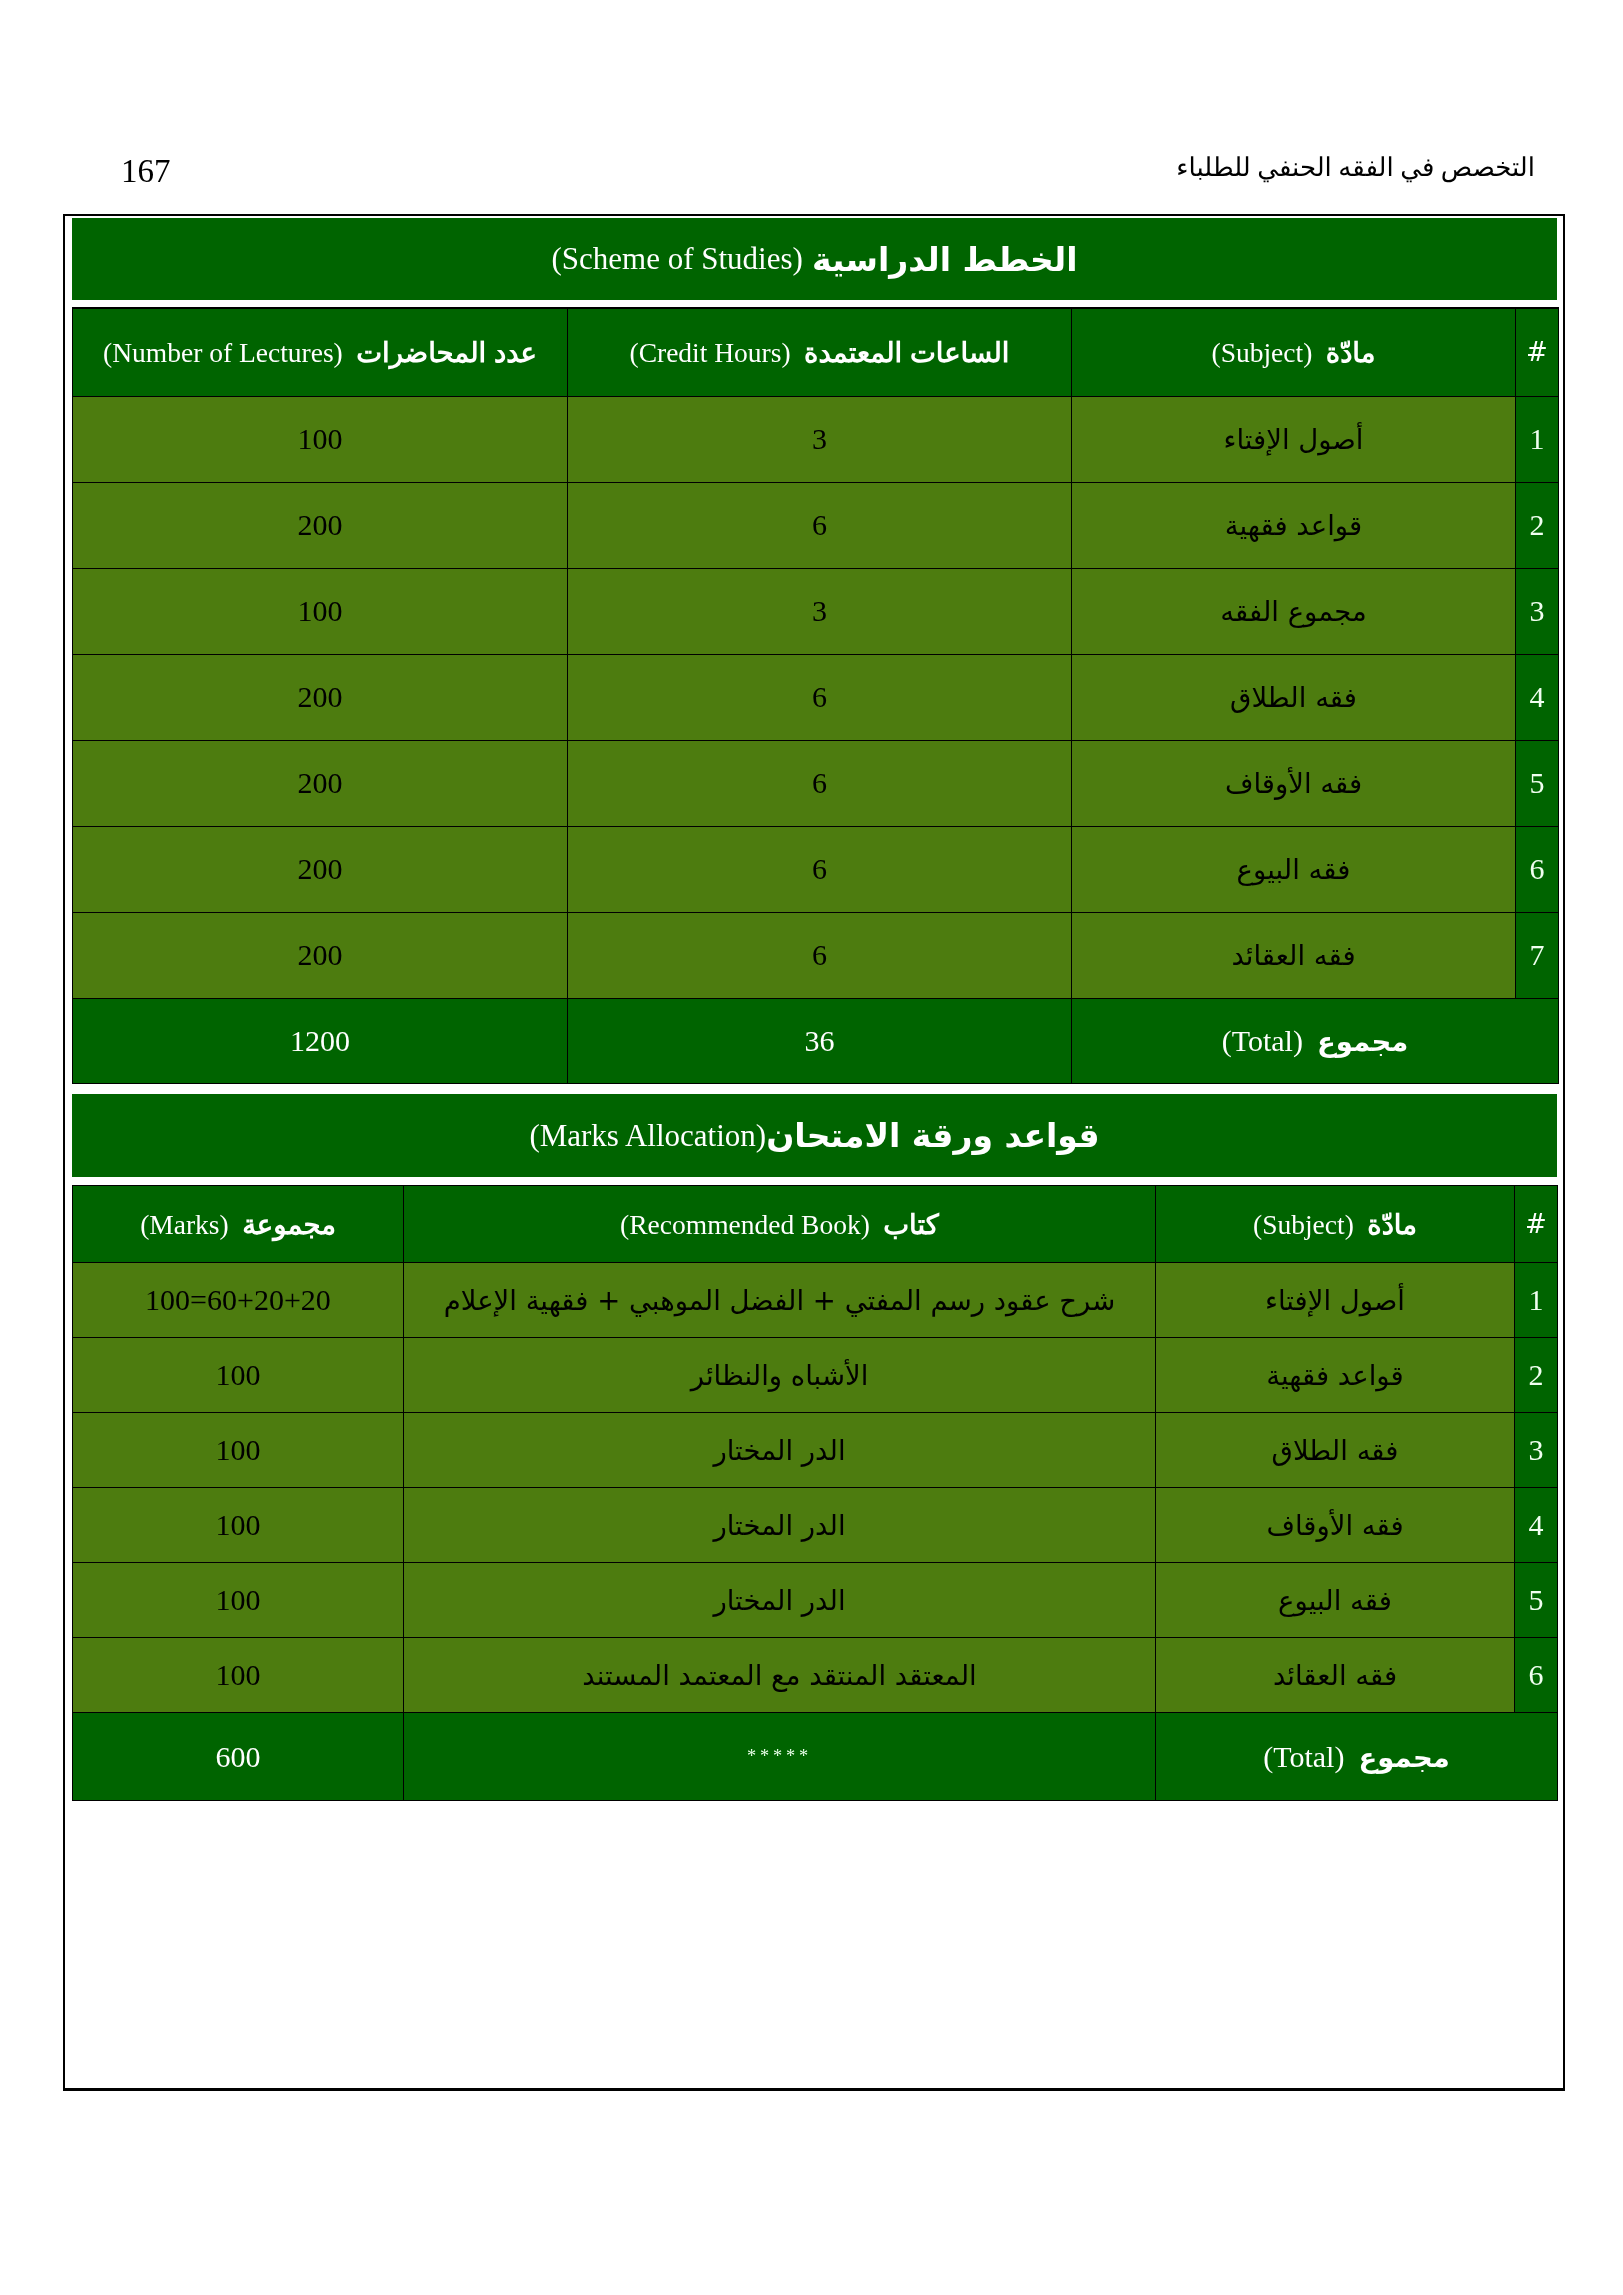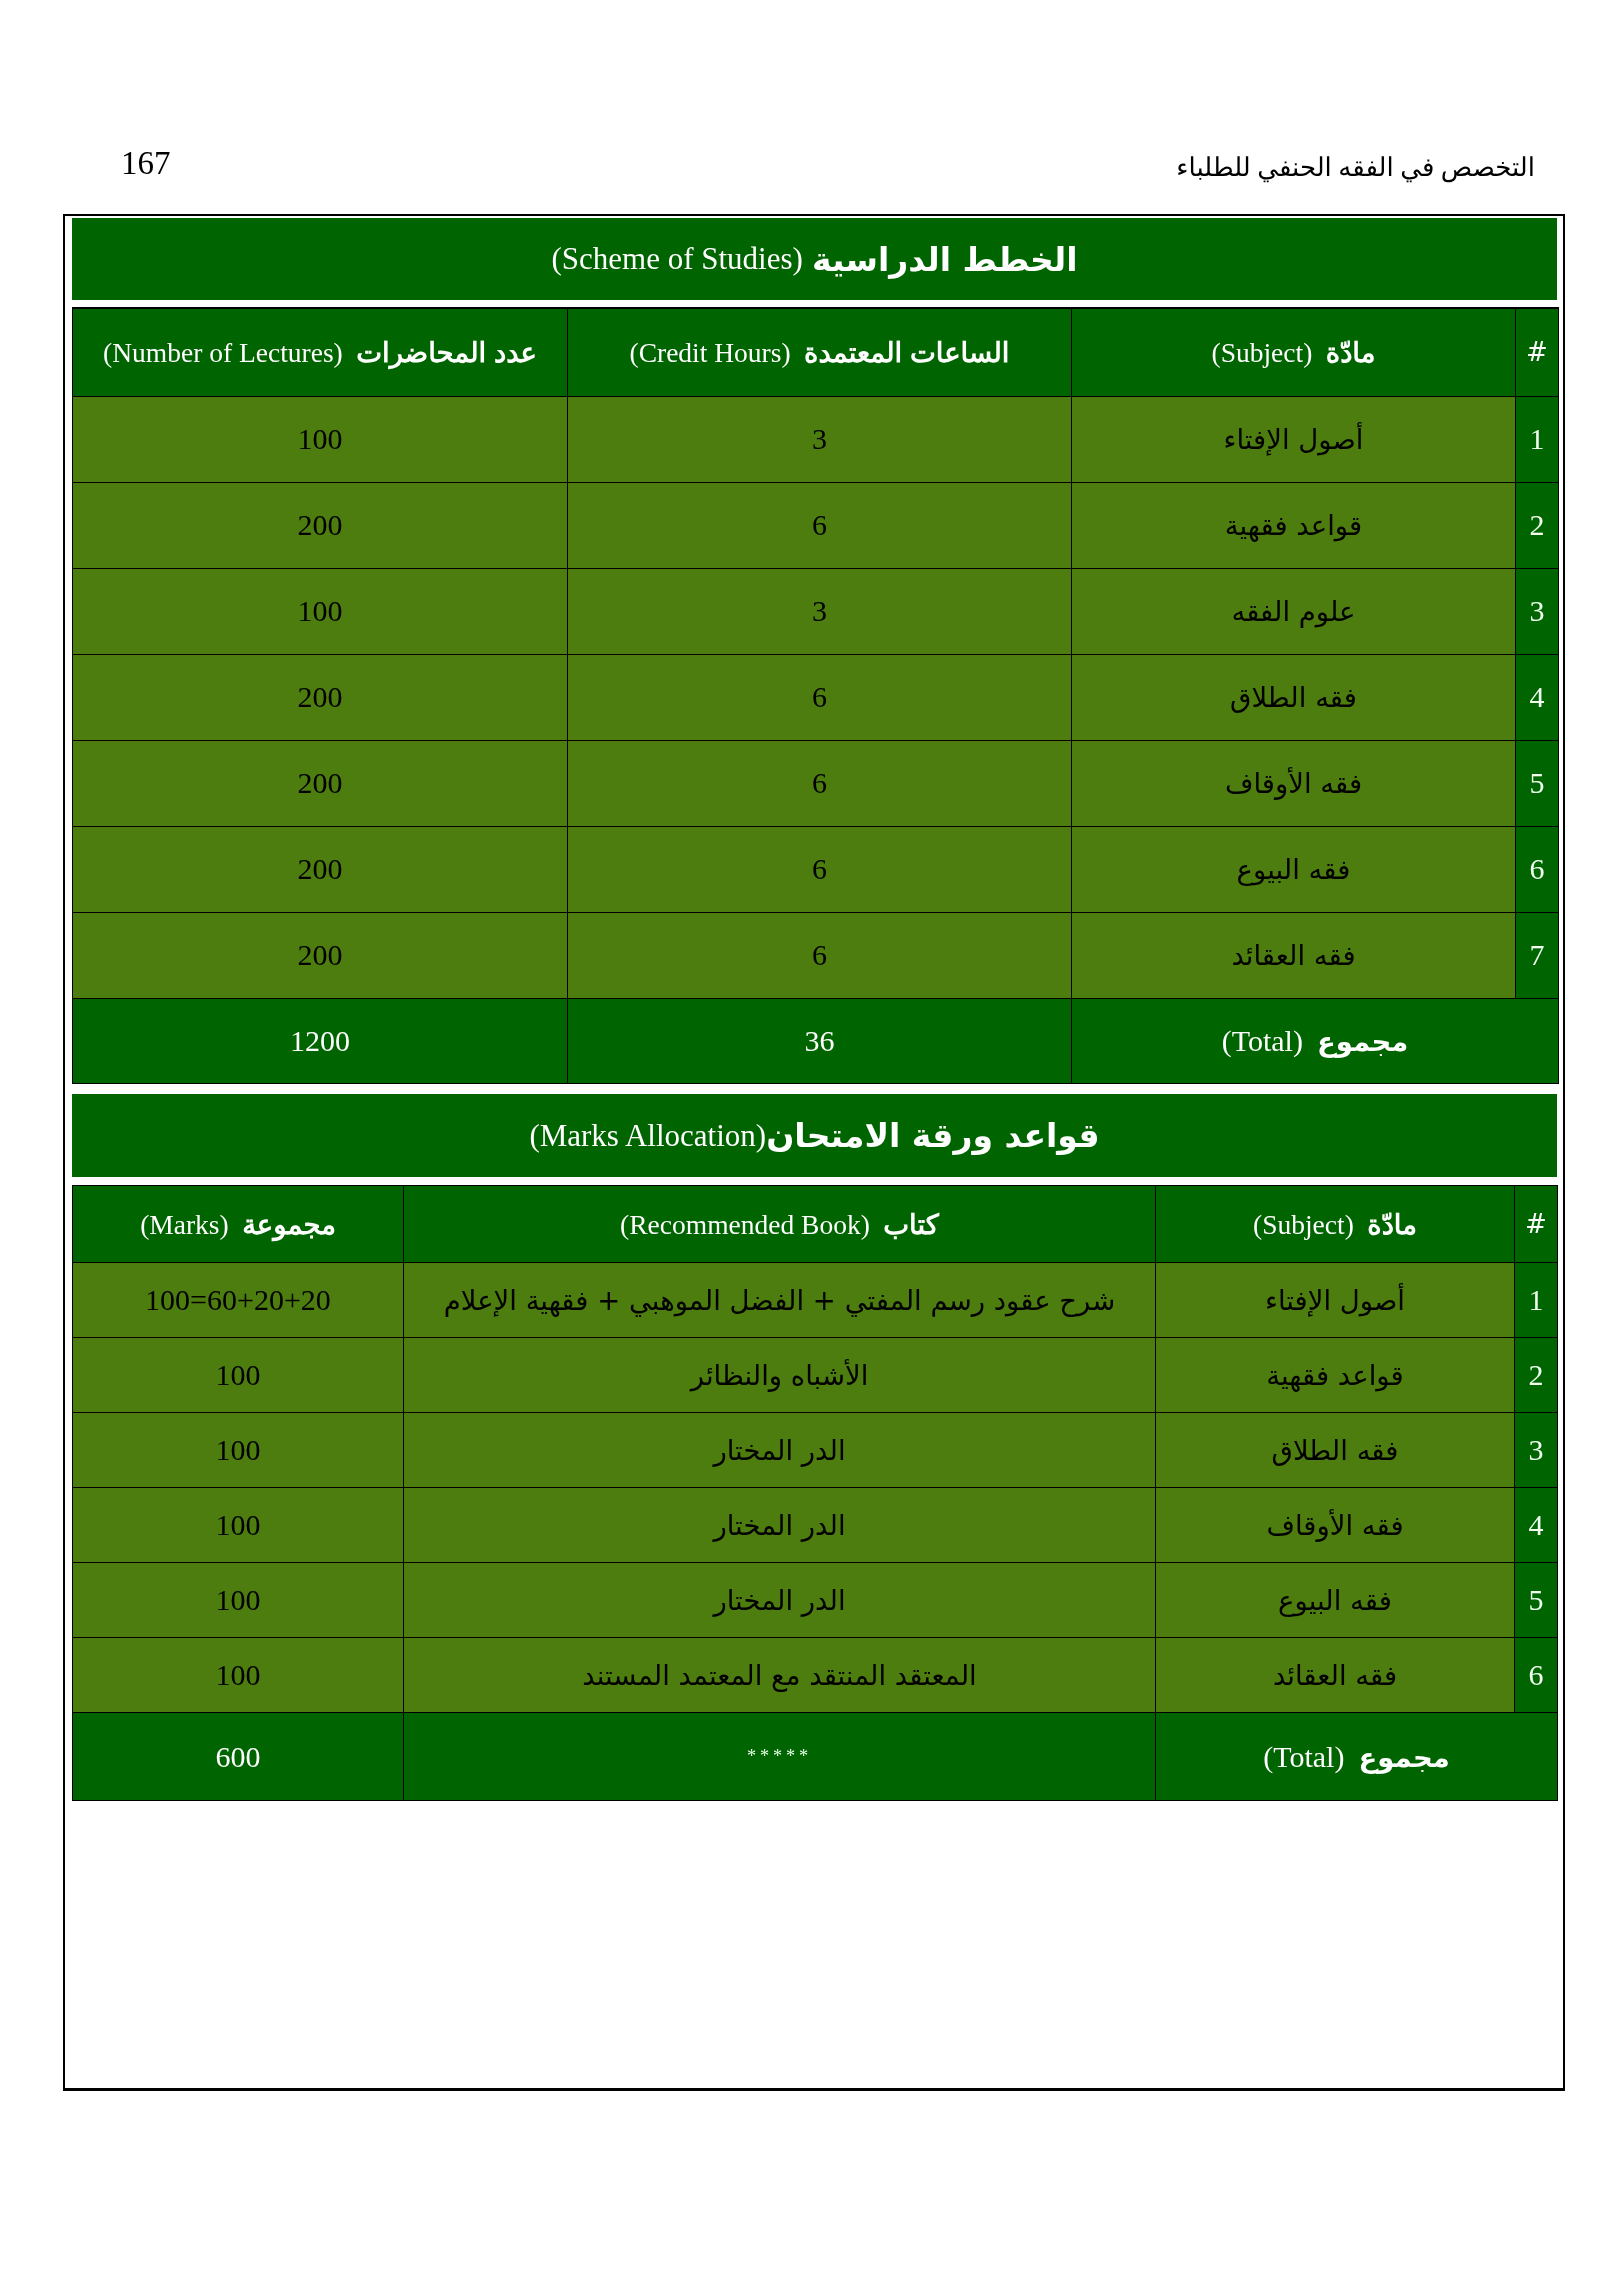--- a/index.html
+++ b/index.html
@@ -1,18 +1,18 @@
 <!DOCTYPE html>
 <html style="font-size:10.5px"><head>
 <meta charset="utf-8">
 <style>
   html, body { margin: 0; padding: 0; background: #ffffff; }
   body { width: 1623px; height: 2295px; position: relative; overflow: hidden;
          font-family: "Liberation Serif", "DejaVu Serif", serif; color: #000; }
-  .page-number { position: absolute; left: 121px; top: 144px; font-size: 33px; line-height: 39px; }
+  .page-number { position: absolute; left: 121px; top: 152px; font-size: 33px; line-height: 39px; }
   .running-title { position: absolute; right: 88px; top: 145px; font-size: 26px; line-height: 46px; direction: rtl; }
   .frame { position: absolute; left: 63px; top: 214px; width: 1498px; height: 1872px;
            border-top: 2.6px solid #000; border-left: 2px solid #000; border-right: 2px solid #000; border-bottom: 3.3px solid #000; }
   .band { position: absolute; background: #006400; color: #fff; display: flex; align-items: center; justify-content: center;
           direction: rtl; font-size: 31px; }
   .band .ar { font-weight: bold; font-family: "DejaVu Sans", sans-serif; font-size: 33px; }
   .band .en { margin-right: 9.2px; }
   table { position: absolute; border-collapse: collapse; table-layout: fixed; direction: rtl; }
   td, th { border: 1.3px solid #000; text-align: center; vertical-align: middle; padding: 0; font-weight: normal; }
   th { background: #006400; color: #fff; font-size: 27.5px; }
@@ -78,21 +78,21 @@
     <td>100</td>
   </tr>
   <tr class="row">
     <td class="num">2</td>
     <td class="ar-cell">قواعد فقهية</td>
     <td>6</td>
     <td>200</td>
   </tr>
   <tr class="row">
     <td class="num">3</td>
-    <td class="ar-cell">علوم الفقه</td>
+    <td class="ar-cell">مجموع الفقه</td>
     <td>3</td>
     <td>100</td>
   </tr>
   <tr class="row">
     <td class="num">4</td>
     <td class="ar-cell">فقه الطلاق</td>
     <td>6</td>
     <td>200</td>
   </tr>
   <tr class="row">

